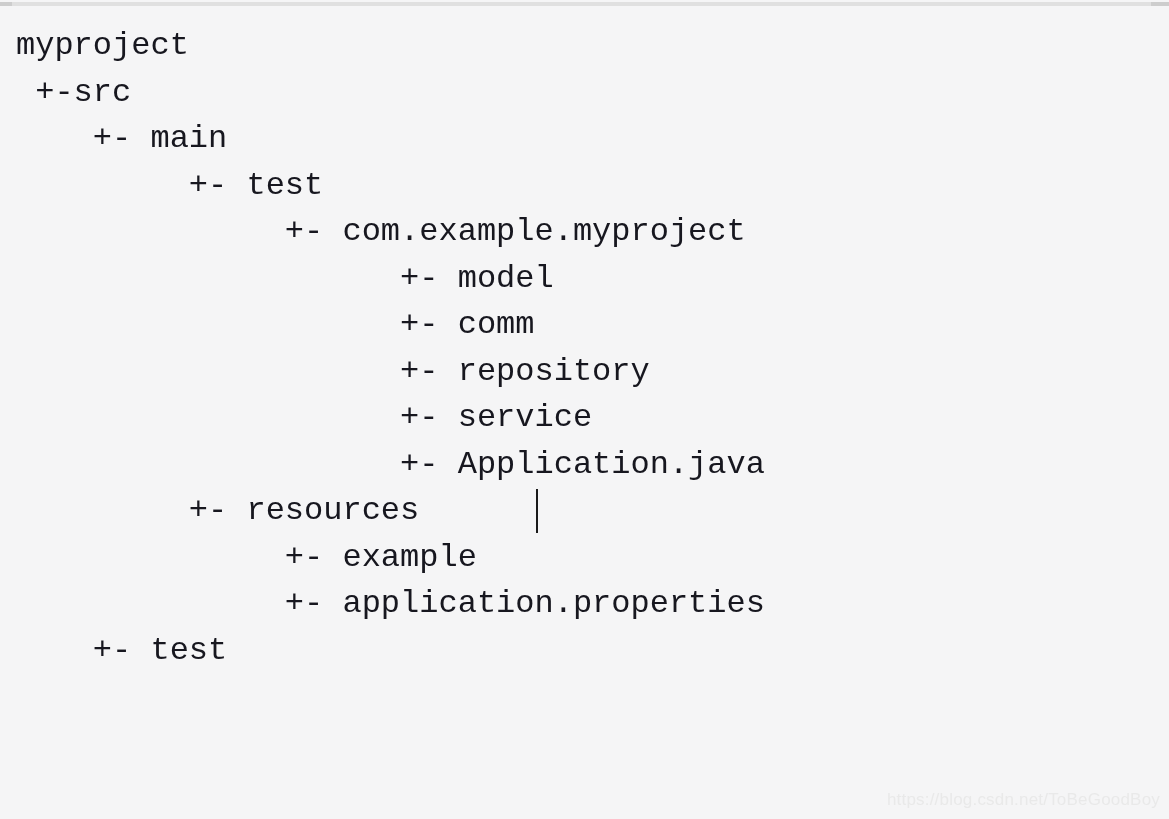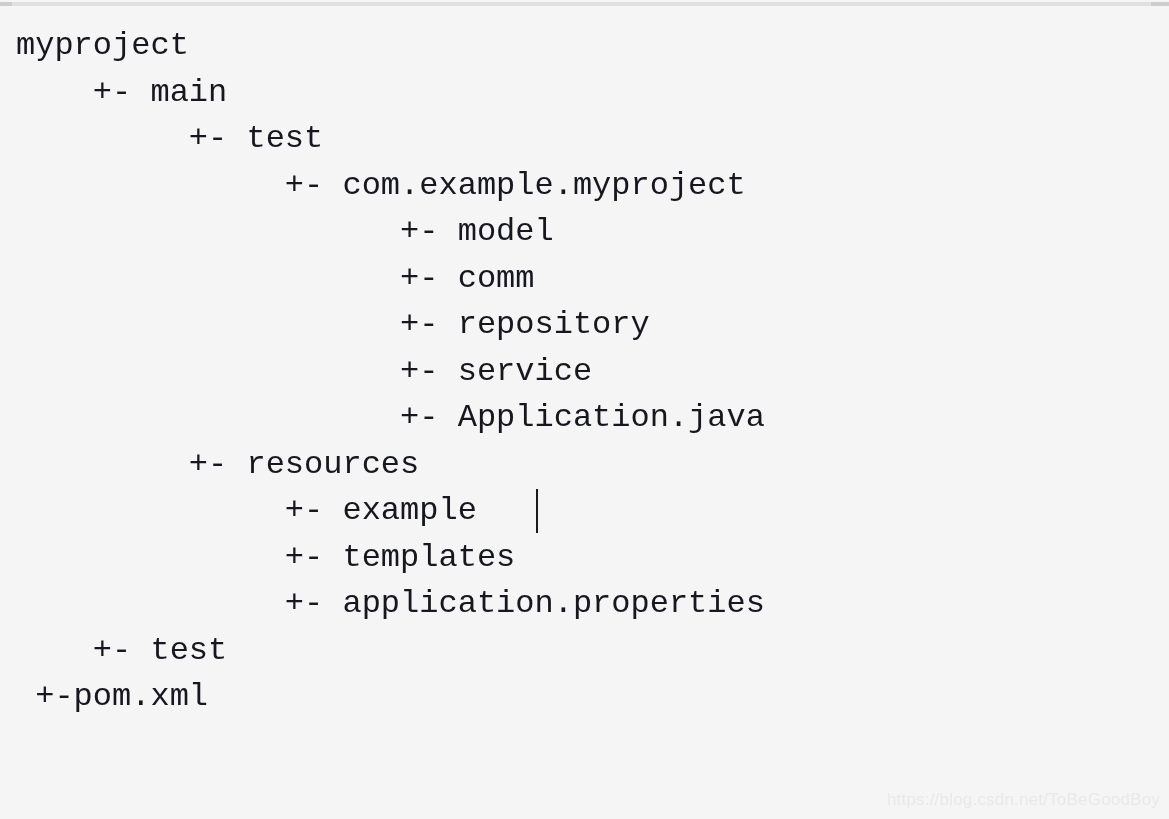--- a/index.html
+++ b/index.html
@@ -76,31 +76,30 @@
 <body>
 
 <div class="top-strip">
   <div class="cap left"></div>
   <div class="cap right"></div>
 </div>
 
 <div class="editor">
   <div class="tree">
       <div class="tree-line">myproject</div>
+      <div class="tree-line"> +-src</div>
       <div class="tree-line">    +- main</div>
       <div class="tree-line">         +- test</div>
       <div class="tree-line">              +- com.example.myproject</div>
       <div class="tree-line">                    +- model</div>
       <div class="tree-line">                    +- comm</div>
       <div class="tree-line">                    +- repository</div>
       <div class="tree-line">                    +- service</div>
       <div class="tree-line">                    +- Application.java</div>
       <div class="tree-line">         +- resources</div>
       <div class="tree-line">              +- example</div>
-      <div class="tree-line">              +- templates</div>
       <div class="tree-line">              +- application.properties</div>
       <div class="tree-line">    +- test</div>
-      <div class="tree-line"> +-pom.xml</div>
     </div>
   <div class="caret"></div>
 </div>
 
 <div class="watermark">https://blog.csdn.net/ToBeGoodBoy</div>
 
 </body></html>

